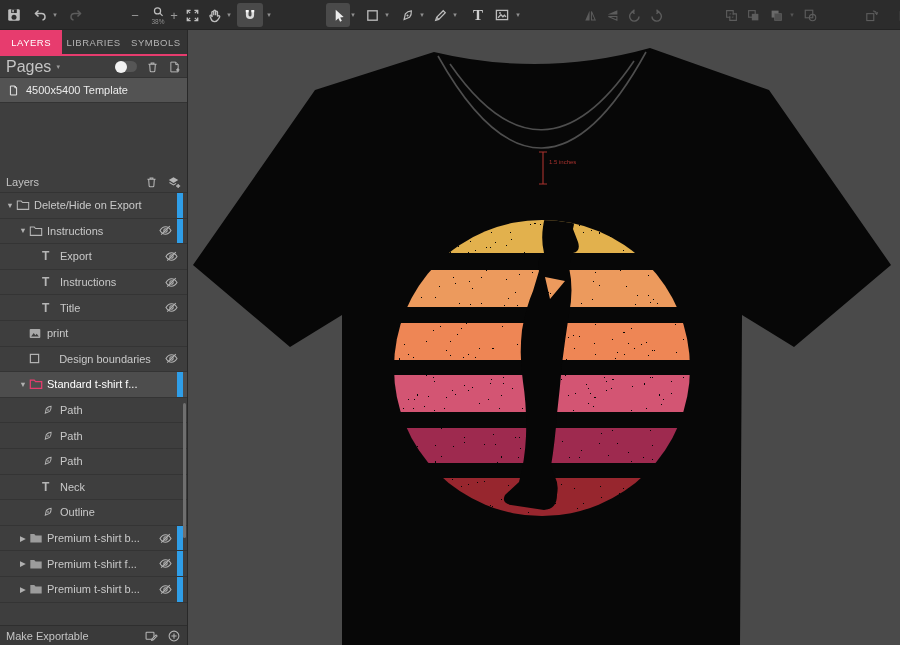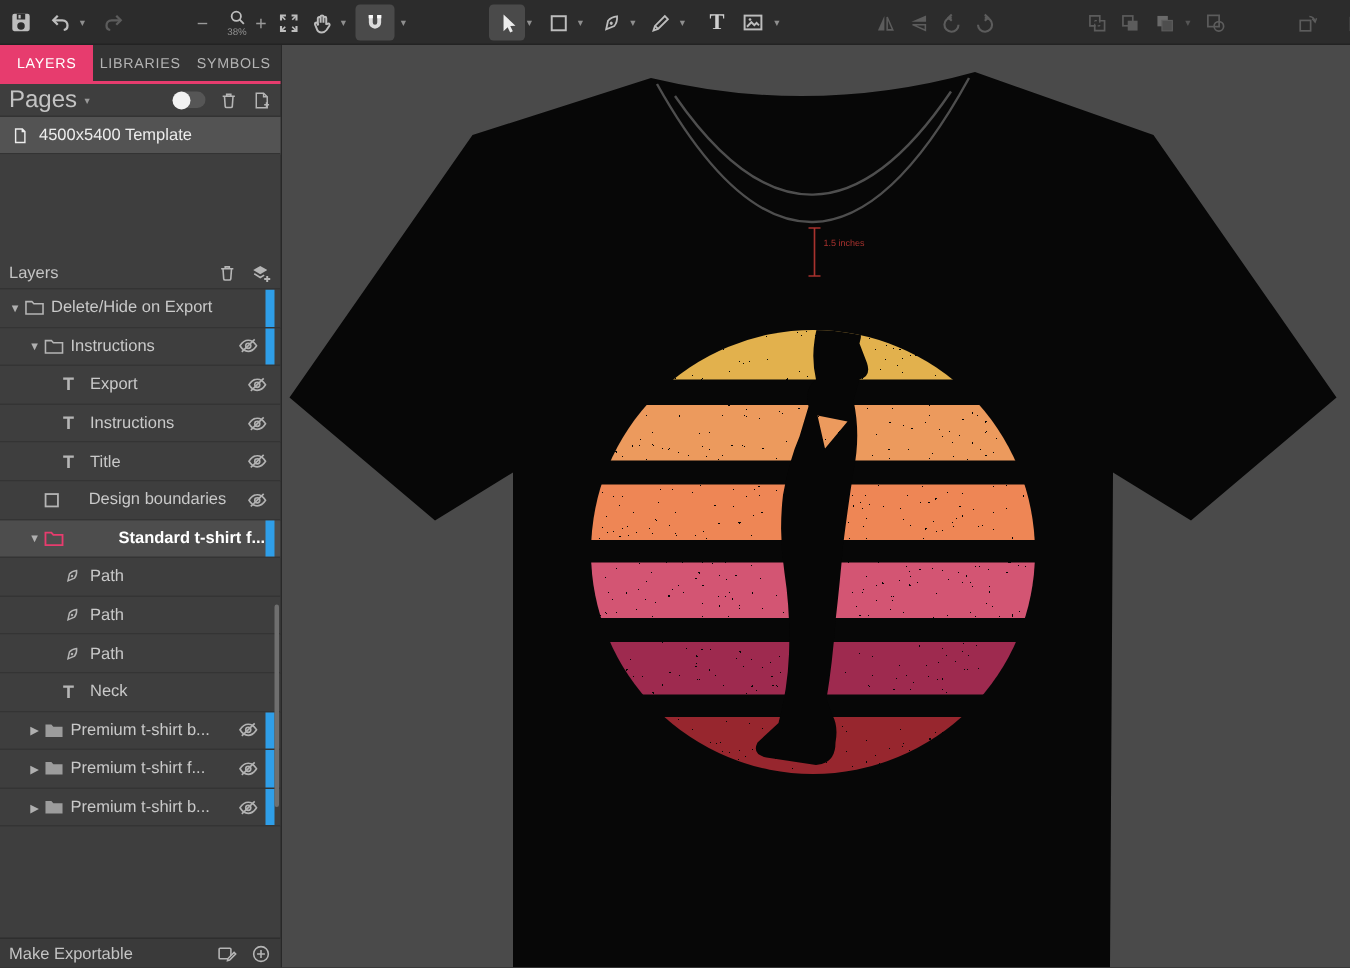--- a/index.html
+++ b/index.html
@@ -46,21 +46,21 @@
   .pages-spacer { height:69px; flex:none; }
 
   .layers-header { height:21px; display:flex; align-items:center; padding:0 6px; flex:none; border-bottom:1px solid #333; }
   .layers-header .lbl { font-size:11px; color:#c4c4c4; }
   .lh-icons { margin-left:auto; display:flex; align-items:center; gap:8px; color:#b5b5b5; }
 
   .layers-list { flex:1; position:relative; overflow:hidden; }
   .layer-row { height:25.6px; display:flex; align-items:center; border-bottom:1px solid #343434;
     background:#3e3e3e; font-size:11px; color:#c9c9c9; padding-right:4px; }
   .layer-row.selected { background:#4d4d4d; color:#ffffff; }
-  .layer-row.selected .lab { font-weight:bold;margin-left:32px; }
+  .layer-row.selected .lab { font-weight:normal; }
   .exp { width:12px; flex:none; font-size:7.5px; color:#b0b0b0; text-align:center; }
   .licon { width:18px; flex:none; display:flex; align-items:center; justify-content:flex-start; }
   .licon .tglyph { font-size:12px; color:#b5b5b5; font-weight:bold; line-height:1; }
   .lab { flex:1; white-space:nowrap; overflow:hidden; }
   .eye { width:16px; flex:none; display:flex; align-items:center; justify-content:center; margin-right:4px; }
   .cbar { width:6px; align-self:stretch; flex:none; }
   .scroll-thumb { position:absolute; right:1px; width:3px; background:#6f6f6f; border-radius:2px; }
 
   .panel-footer { height:20px; flex:none; background:#3a3a3a; border-top:1px solid #2e2e2e; display:flex;
     align-items:center; padding:0 6px; }
@@ -357,20 +357,30 @@
             </span>
             <span class="lab">Title</span>
             <span class="eye">
               <svg width="13" height="11" viewBox="0 0 13 11" fill="none" stroke="#b2b2b2" stroke-width="1.1">
                 <path d="M1,5.5 C2.6,2.9 5,1.8 6.5,1.8 C8,1.8 10.4,2.9 12,5.5 C10.4,8.1 8,9.2 6.5,9.2 C5,9.2 2.6,8.1 1,5.5 Z"></path>
                 <circle cx="6.5" cy="5.5" r="1.7"></circle>
                 <path d="M2.2,9.6 L10.8,1.2"></path>
               </svg>
             </span>
           </div>
+          <div class="layer-row" style="padding-left: 17px;">
+            <span class="exp"></span>
+            <span class="licon">
+              <svg width="12" height="11" viewBox="0 0 14 12">
+                <rect x="0.8" y="0.8" width="12.4" height="10.4" rx="1" fill="#a8a8a8"></rect>
+                <path d="M2.5,9.5 L5.5,5.5 L7.5,8 L9,6.2 L11.5,9.5 Z" fill="#3e3e3e"></path>
+              </svg>
+            </span>
+            <span class="lab">print</span>
+          </div>
           <div class="layer-row" style="padding-left: 17px; text-align: center;">
             <span class="exp"></span>
             <span class="licon">
               <svg width="11" height="11" viewBox="0 0 12 12" fill="none" stroke="#b5b5b5" stroke-width="1.3">
                 <rect x="1.5" y="1.5" width="9" height="9"></rect>
               </svg>
             </span>
             <span class="lab">Design boundaries</span>
             <span class="eye">
               <svg width="13" height="11" viewBox="0 0 13 11" fill="none" stroke="#b2b2b2" stroke-width="1.1">
@@ -425,20 +435,32 @@
               </svg>
             </span>
             <span class="lab">Path</span>
           </div>
           <div class="layer-row" style="padding-left: 30px;">
             <span class="exp"></span>
             <span class="licon">
               <span class="tglyph">T</span>
             </span>
             <span class="lab">Neck</span>
+          </div>
+          <div class="layer-row" style="padding-left: 30px;">
+            <span class="exp"></span>
+            <span class="licon">
+              <svg width="12" height="12" viewBox="0 0 16 16">
+                <g transform="rotate(40 8 8)">
+                  <path d="M8,1.6 C9.9,3.5 10.9,6.1 10.9,8.1 L8,13.6 L5.1,8.1 C5.1,6.1 6.1,3.5 8,1.6 Z" fill="none" stroke="#b5b5b5" stroke-width="1.3"></path>
+                  <circle cx="8" cy="8" r="1.1" fill="#b5b5b5"></circle>
+                </g>
+              </svg>
+            </span>
+            <span class="lab">Outline</span>
           </div>
           <div class="layer-row" style="padding-left: 17px;">
             <span class="exp">▶</span>
             <span class="licon">
               <svg width="14" height="12" viewBox="0 0 16 13">
                 <path d="M1.5,2 h4.5 l1.5,1.7 h7 V11.5 h-13 z" fill="#9c9c9c"></path>
               </svg>
             </span>
             <span class="lab">Premium t-shirt b...</span>
             <span class="eye">

